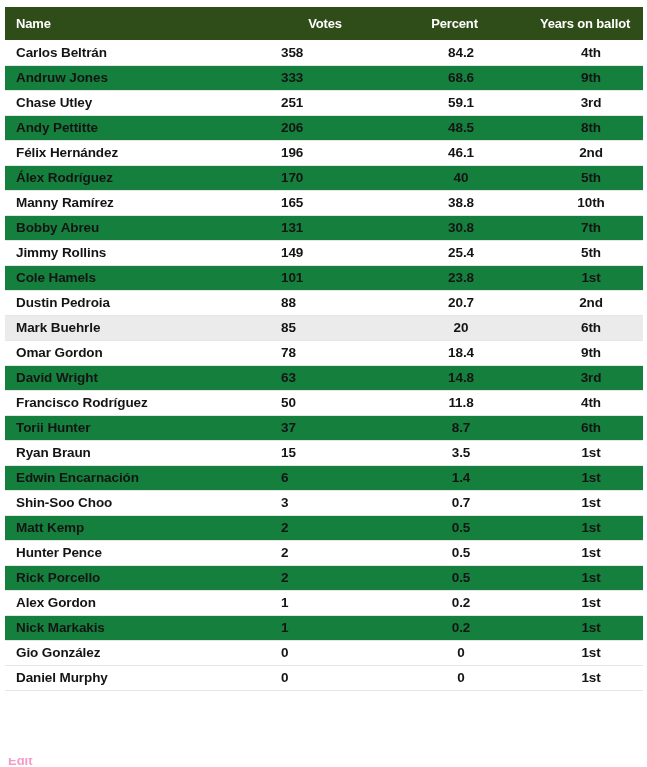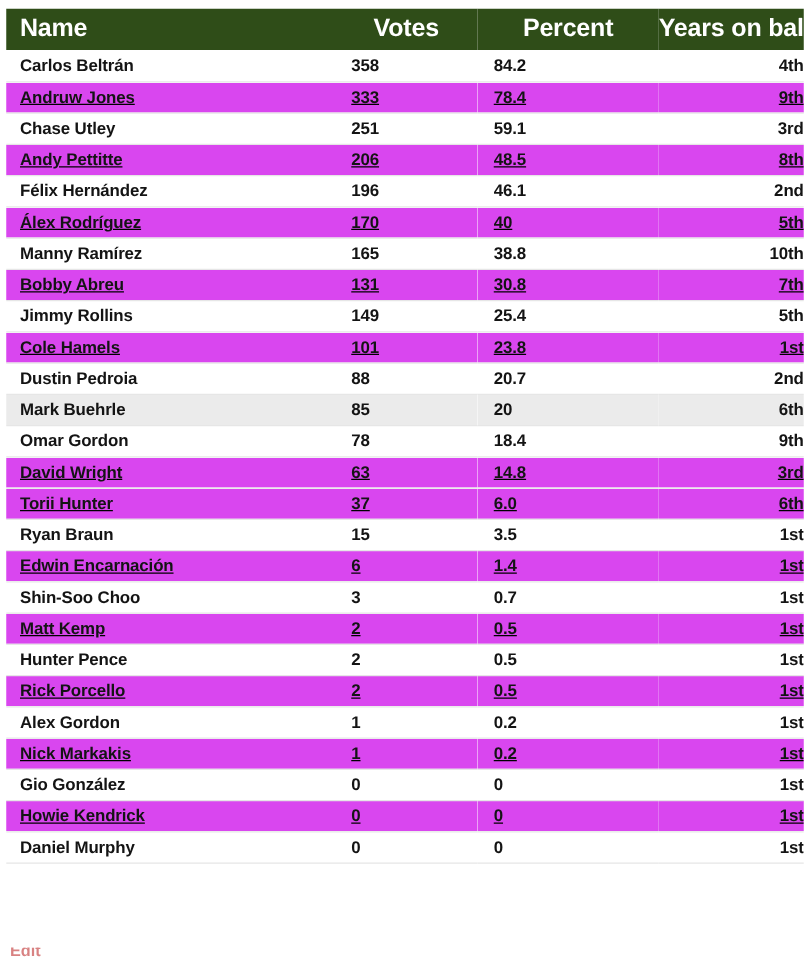--- a/index.html
+++ b/index.html
@@ -28,21 +28,21 @@
   table.vote-table {
     width: 100%;
     border-collapse: collapse;
     table-layout: fixed;
   }
 
   
   thead th {
     background: #2f4d18;
     color: #ffffff;
-    font-size: 20px;
+    font-size: 13px;
     font-weight: bold;
     letter-spacing: -0.15px;
     height: 33px;
     padding: 0;
     vertical-align: middle;
     white-space: nowrap;
   }
   th.col-name {
     text-align: left;
     padding-left: 11px;
@@ -58,22 +58,21 @@
   col.w-votes   { width: 114px; }
   col.w-percent { width: 145px; }
   col.w-years   { width: 116px; }
 
   
   tbody tr {
     height: 25px;
     margin-top: 28px;
   }
   tbody tr.stripe {
-    background: #d946ef;
-    text-decoration: underline;
+    background: #15803d;
   }
   tbody tr.highlight {
     background: #ebebeb;
   }
   tbody td {
     font-size: 13.5px;
     color: #141414;
     font-weight: bold;
     letter-spacing: -0.1px;
     padding: 0;
@@ -84,42 +83,42 @@
   }
   td.cell-name {
     text-align: left;
     padding-left: 11px;
   }
   td.cell-votes {
     text-align: left;
     padding-left: 13px;
   }
   td.cell-percent {
-    text-align: left;
+    text-align: center;
     padding-left: 13px;
   }
   td.cell-years {
-    text-align: right;
+    text-align: center;
     padding-left: 12px;
   }
 
   
   .footer-clip {
     position: absolute;
     left: 8px;
     bottom: 0;
     height: 9px;
     overflow: hidden;
     width: 120px;
   }
   .footer-clip span {
     display: block;
     font-size: 13px;
     font-weight: bold;
-    color: #b91c1c;
+    color: #ec4899;
     line-height: 13px;
     position: relative;
     top: -4px;
     opacity: 0.55;
   }
 </style>
 </head>
 <body>
 
 <div class="page">
@@ -142,21 +141,21 @@
     <tbody id="table-body">
         <tr>
           <td class="cell-name">Carlos Beltrán</td>
           <td class="cell-votes">358</td>
           <td class="cell-percent">84.2</td>
           <td class="cell-years">4th</td>
         </tr>
         <tr class="stripe">
           <td class="cell-name">Andruw Jones</td>
           <td class="cell-votes">333</td>
-          <td class="cell-percent">78.4</td>
+          <td class="cell-percent">68.6</td>
           <td class="cell-years">9th</td>
         </tr>
         <tr>
           <td class="cell-name">Chase Utley</td>
           <td class="cell-votes">251</td>
           <td class="cell-percent">59.1</td>
           <td class="cell-years">3rd</td>
         </tr>
         <tr class="stripe">
           <td class="cell-name">Andy Pettitte</td>
@@ -217,24 +216,30 @@
           <td class="cell-votes">78</td>
           <td class="cell-percent">18.4</td>
           <td class="cell-years">9th</td>
         </tr>
         <tr class="stripe">
           <td class="cell-name">David Wright</td>
           <td class="cell-votes">63</td>
           <td class="cell-percent">14.8</td>
           <td class="cell-years">3rd</td>
         </tr>
+        <tr>
+          <td class="cell-name">Francisco Rodríguez</td>
+          <td class="cell-votes">50</td>
+          <td class="cell-percent">11.8</td>
+          <td class="cell-years">4th</td>
+        </tr>
         <tr class="stripe">
           <td class="cell-name">Torii Hunter</td>
           <td class="cell-votes">37</td>
-          <td class="cell-percent">6.0</td>
+          <td class="cell-percent">8.7</td>
           <td class="cell-years">6th</td>
         </tr>
         <tr>
           <td class="cell-name">Ryan Braun</td>
           <td class="cell-votes">15</td>
           <td class="cell-percent">3.5</td>
           <td class="cell-years">1st</td>
         </tr>
         <tr class="stripe">
           <td class="cell-name">Edwin Encarnación</td>
@@ -277,26 +282,20 @@
           <td class="cell-votes">1</td>
           <td class="cell-percent">0.2</td>
           <td class="cell-years">1st</td>
         </tr>
         <tr>
           <td class="cell-name">Gio González</td>
           <td class="cell-votes">0</td>
           <td class="cell-percent">0</td>
           <td class="cell-years">1st</td>
         </tr>
-        <tr class="stripe">
-          <td class="cell-name">Howie Kendrick</td>
-          <td class="cell-votes">0</td>
-          <td class="cell-percent">0</td>
-          <td class="cell-years">1st</td>
-        </tr>
         <tr>
           <td class="cell-name">Daniel Murphy</td>
           <td class="cell-votes">0</td>
           <td class="cell-percent">0</td>
           <td class="cell-years">1st</td>
         </tr>
       </tbody>
   </table>
 
   <div class="footer-clip">

